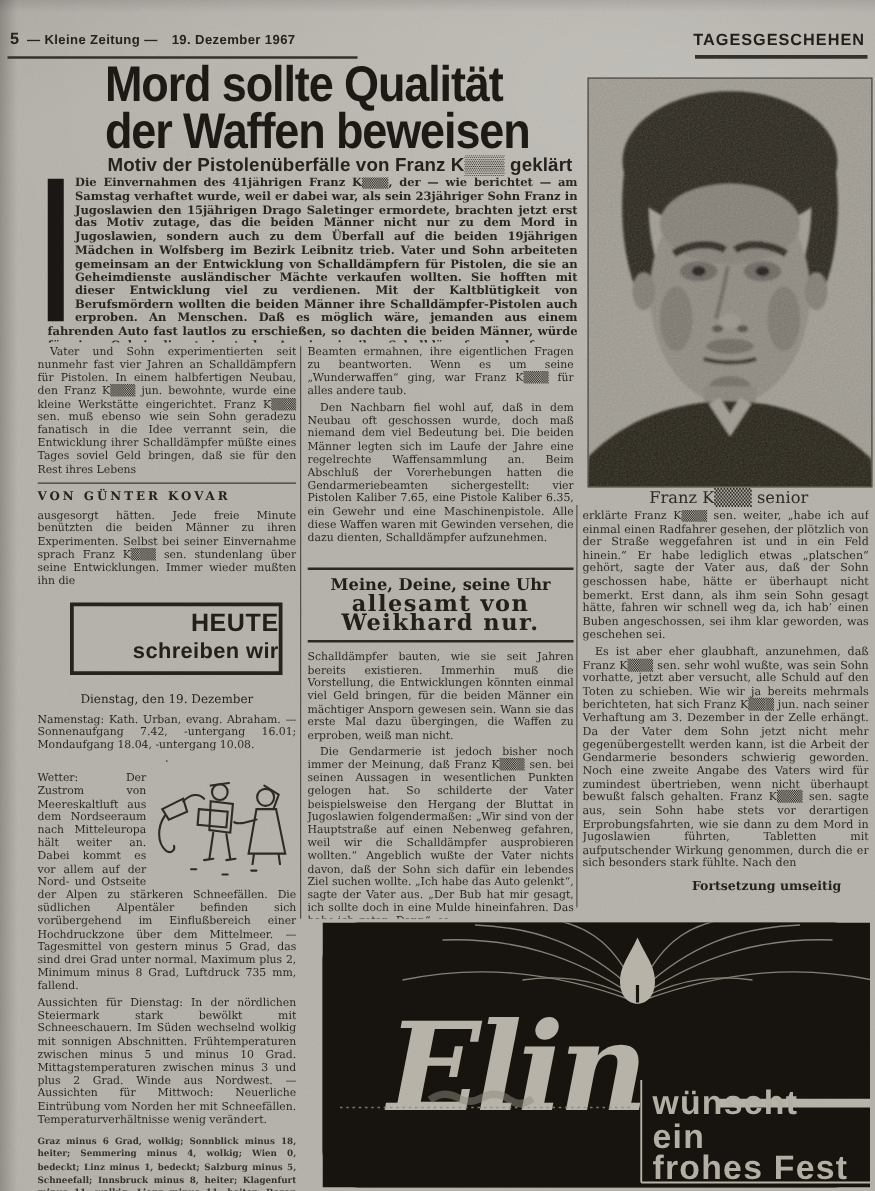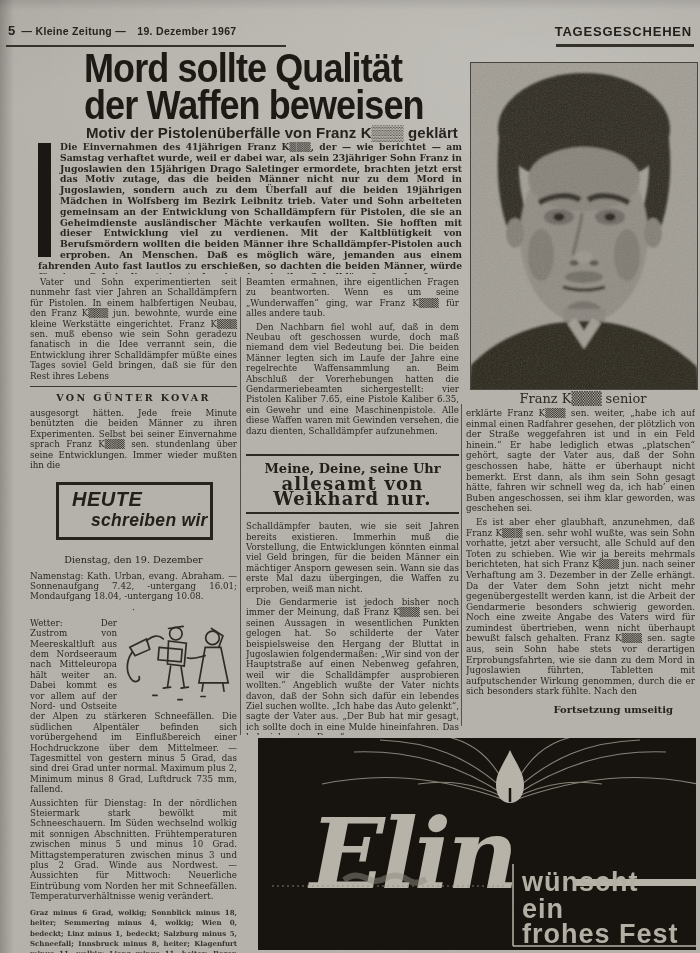--- a/index.html
+++ b/index.html
@@ -39,25 +39,25 @@
   .col p{font-size:8.7px;line-height:10.4px;text-align:justify;margin:0 0 3px;text-indent:10px;
     -webkit-hyphens:auto;hyphens:auto;}
   .col p.noind{text-indent:0;}
   .col1{left:30px;top:277px;width:207px;height:676px;}
   .col2{left:246px;top:277px;width:213px;height:458px;}
   .col3{left:466px;top:408px;width:229px;height:330px;}
   .col3 p{font-size:8.9px;line-height:10.6px;}
   .vrule1{left:240px;top:277px;width:1px;height:458px;background:#55514a;}
   .vrule2{left:461px;top:404px;width:1px;height:322px;background:#55514a;}
   
-  .byline{border-top:1.5px solid #3c3832;margin:5px 0 5px;padding-top:5px;text-align:center;
+  .byline{border-top:1.5px solid #3c3832;margin:5px 0 5px;padding-top:5px;
     font-size:9.5px;font-weight:bold;letter-spacing:2.4px;color:#26231e;}
   
-  .heutebox{margin:11px 0 0 26px;width:138px;height:49px;border:3px solid #26231f;padding:3px 0 0 13px;
-    font-style:italic;font-weight:bold;color:#23201b;}
+  .heutebox{margin:11px 0 0 26px;width:138px;height:49px;border:3px solid #26231f;padding:3px 0 0 26px;
+    font-weight:bold;color:#23201b;text-align:right;}
   .heutebox .l1{font-size:20px;line-height:22px;letter-spacing:.5px;}
   .heutebox .l2{font-size:17.5px;line-height:20px;margin-left:19px;letter-spacing:.3px;}
   .dateline{text-align:center;font-weight:normal;font-size:9.6px;margin:14px 0 6px;color:#26231e;}
   .sepdot{text-align:center;font-size:9px;line-height:8px;margin:4px 0;color:#26231e;}
   .cartoon{float:right;width:116px;height:90px;margin:0 0 2px 4px;}
   .stadt{font-size:7px !important;font-weight:bold;line-height:10.6px;color:#36332c;margin-top:6px !important;}
   
   .weikhard{border-top:2.5px solid #2c2823;border-bottom:2.5px solid #2c2823;margin:18px 0 7px;
     padding:5px 0 6px;text-align:center;font-weight:bold;color:#23201b;}
   .weikhard .w1{font-size:13px;line-height:15px;}

